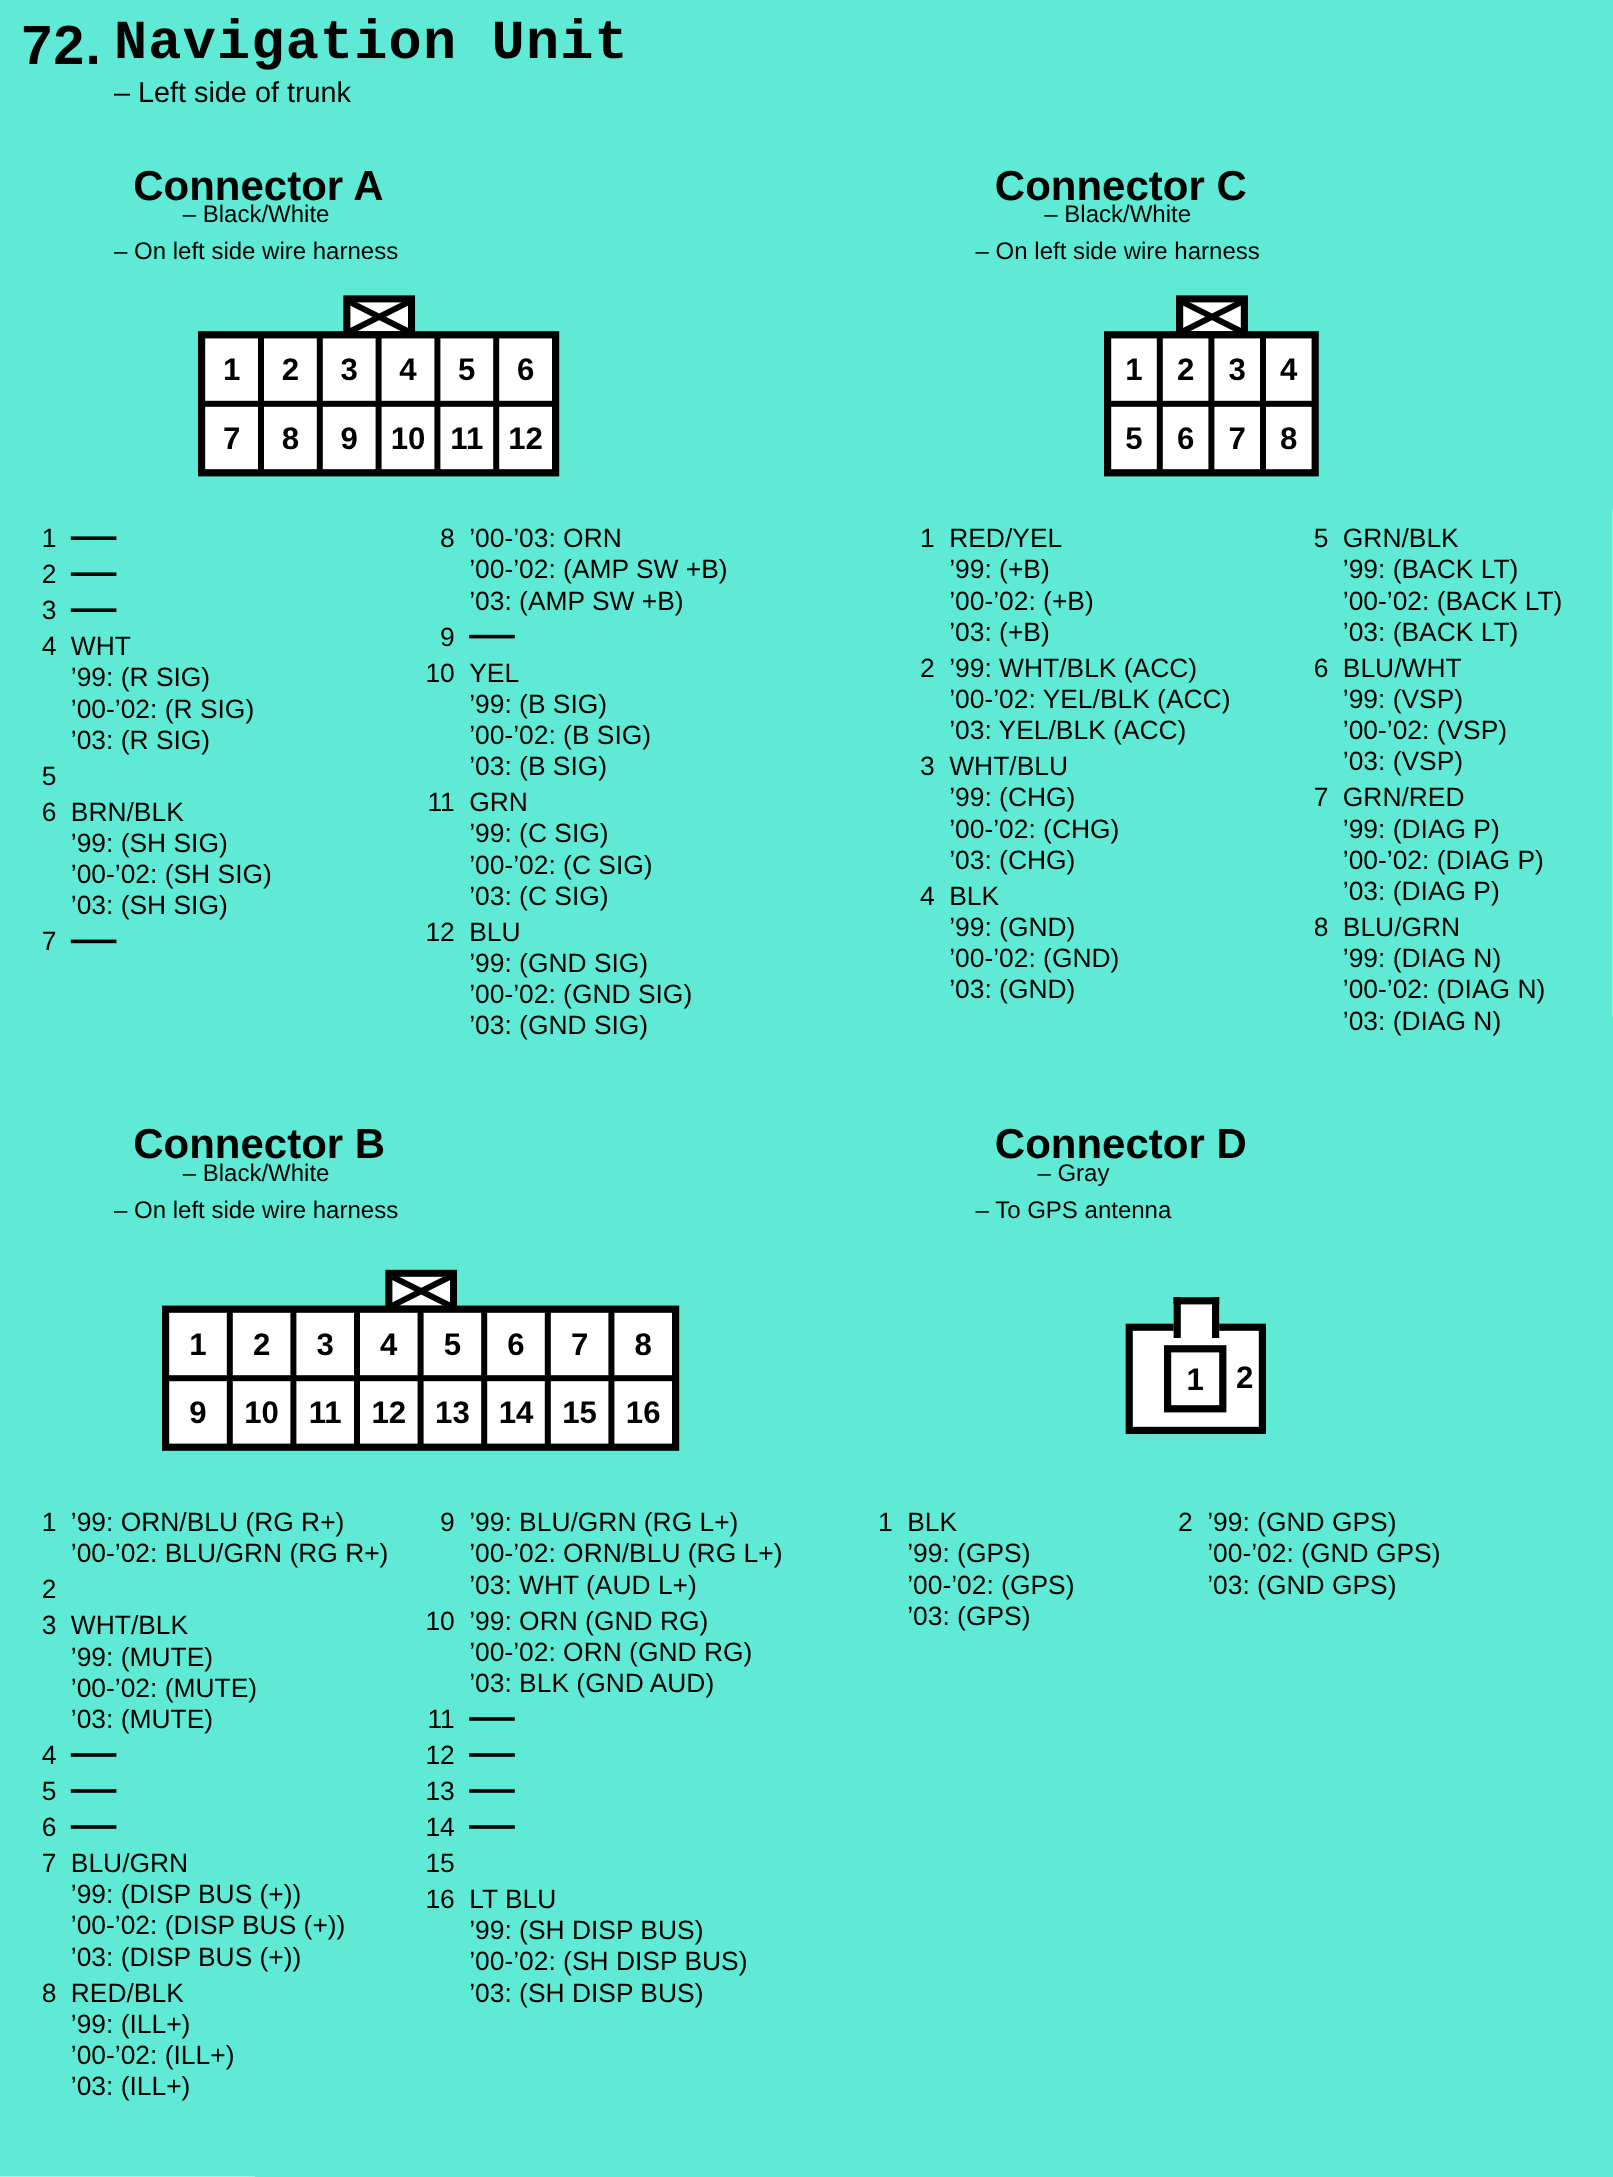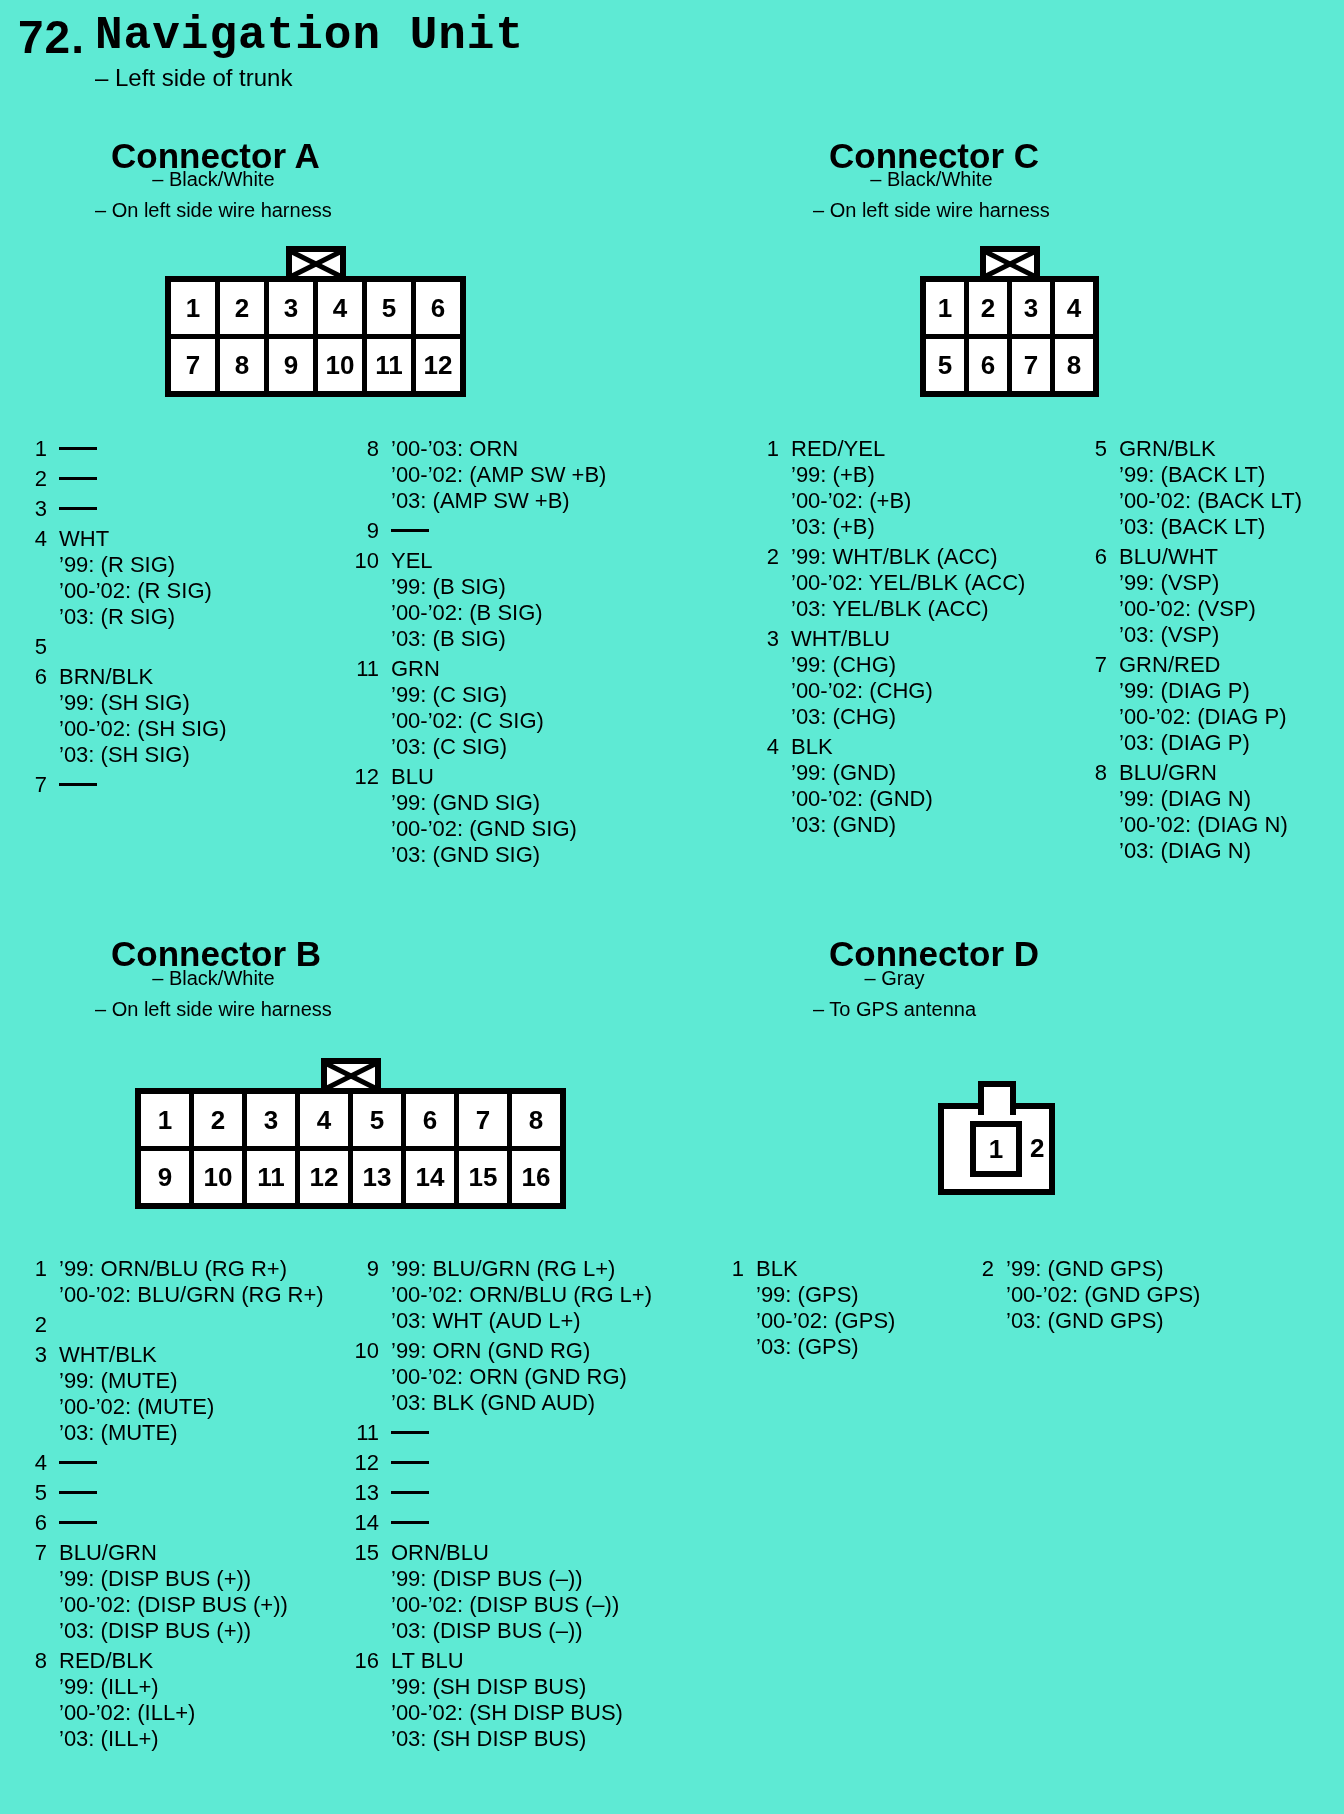--- a/index.html
+++ b/index.html
@@ -365,26 +365,20 @@
         </div>
       </div>
       <div class="pin-entry">
         <div class="pin-num">14</div>
         <div class="pin-content">
           <div class="dash-line"></div>
         </div>
       </div>
       <div class="pin-entry">
         <div class="pin-num">15</div>
-        <div class="pin-content">
-          <div class="pin-line">ORN/BLU</div>
-          <div class="pin-line">’99: (DISP BUS (–))</div>
-          <div class="pin-line">’00-’02: (DISP BUS (–))</div>
-          <div class="pin-line">’03: (DISP BUS (–))</div>
-        </div>
       </div>
       <div class="pin-entry">
         <div class="pin-num">16</div>
         <div class="pin-content">
           <div class="pin-line">LT BLU</div>
           <div class="pin-line">’99: (SH DISP BUS)</div>
           <div class="pin-line">’00-’02: (SH DISP BUS)</div>
           <div class="pin-line">’03: (SH DISP BUS)</div>
         </div>
       </div>

